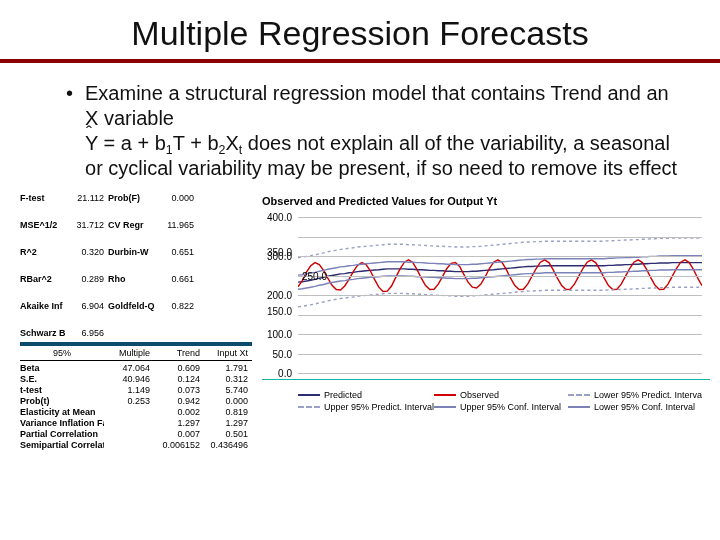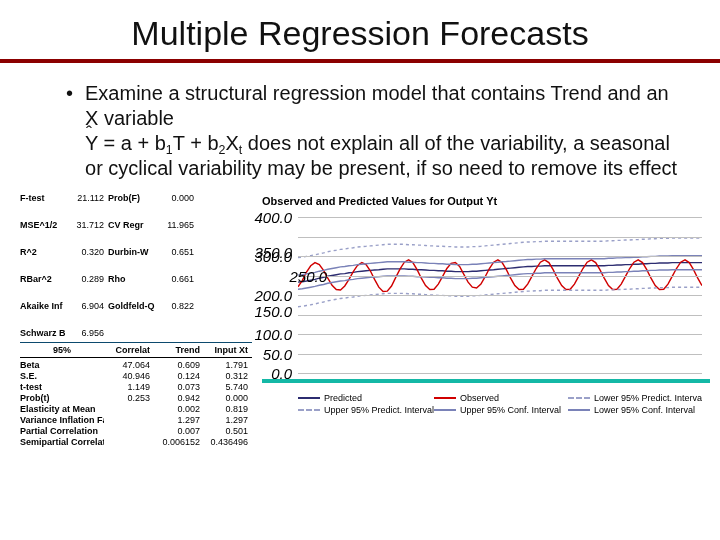--- a/index.html
+++ b/index.html
@@ -63,25 +63,24 @@
     display: grid;
     grid-template-columns: 48px 40px 50px 40px;
     row-gap: 17px;
     padding: 2px 0 4px 0;
   }
   .panel1 .lab { font-weight: bold; }
   .panel1 .val { text-align: right; padding-right: 4px; }
   .hdr95 {
     display: grid;
     grid-template-columns: 84px 50px 50px 48px;
-    border-top: 1px solid #0c4a6e;
+    border-top: 4px solid #0c4a6e;
     border-bottom: 1px solid #000;
     padding: 2px 0;
     font-size: 9px;
-    font-weight: bold;
   }
   .hdr95 span { white-space: nowrap; }
   .hdr95 .c1 { text-align: center; }
   .hdr95 .c2, .hdr95 .c3, .hdr95 .c4 { text-align: right; padding-right: 4px; }
   .panel2 {
     display: grid;
     grid-template-columns: 84px 50px 50px 48px;
     row-gap: 1px;
     padding: 2px 0;
     font-size: 9px;
@@ -111,31 +110,30 @@
     position: absolute;
     left: 0; right: 0;
     border-top: 1px solid #bfbfbf;
     height: 0;
   }
   .ylabel {
     position: absolute;
     left: -6px;
     transform: translate(-100%, -50%);
     font-family: Arial, sans-serif;
-    font-size: 15px;
-    font-style: italic;
+    font-size: 10px;
   }
   .legend {
     font-family: Arial, sans-serif;
     font-size: 9px;
     display: grid;
     grid-template-columns: 1fr 1fr 1fr;
     row-gap: 2px;
     padding: 10px 8px 0 36px;
-    border-top: 4px solid #14b8a6;
+    border-top: 1px solid #14b8a6;
     margin-top: 6px;
   }
   .legend .item { display: flex; align-items: center; gap: 4px; white-space: nowrap; }
   .swatch {
     width: 22px; height: 0;
     border-top-width: 2px;
     border-top-style: solid;
   }
 </style>
 </head>
@@ -181,21 +179,21 @@
         <span class="val">6.904</span>
         <span class="lab">Goldfeld-Q</span>
         <span class="val">0.822</span>
         <span class="lab">Schwarz B</span>
         <span class="val">6.956</span>
         <span class="lab"></span>
         <span class="val"></span>
       </div>
     <div class="hdr95">
       <span class="c1">95%</span>
-      <span class="c2">Correlat</span>
+      <span class="c2">Multiple</span>
       <span class="c3">Trend</span>
       <span class="c4">Input Xt</span>
     </div>
     <div class="panel2" id="panel2">
         <span class="lab">Beta</span>
         <span class="val">47.064</span>
         <span class="val">0.609</span>
         <span class="val">1.791</span>
         <span class="lab">S.E.</span>
         <span class="val">40.946</span>

